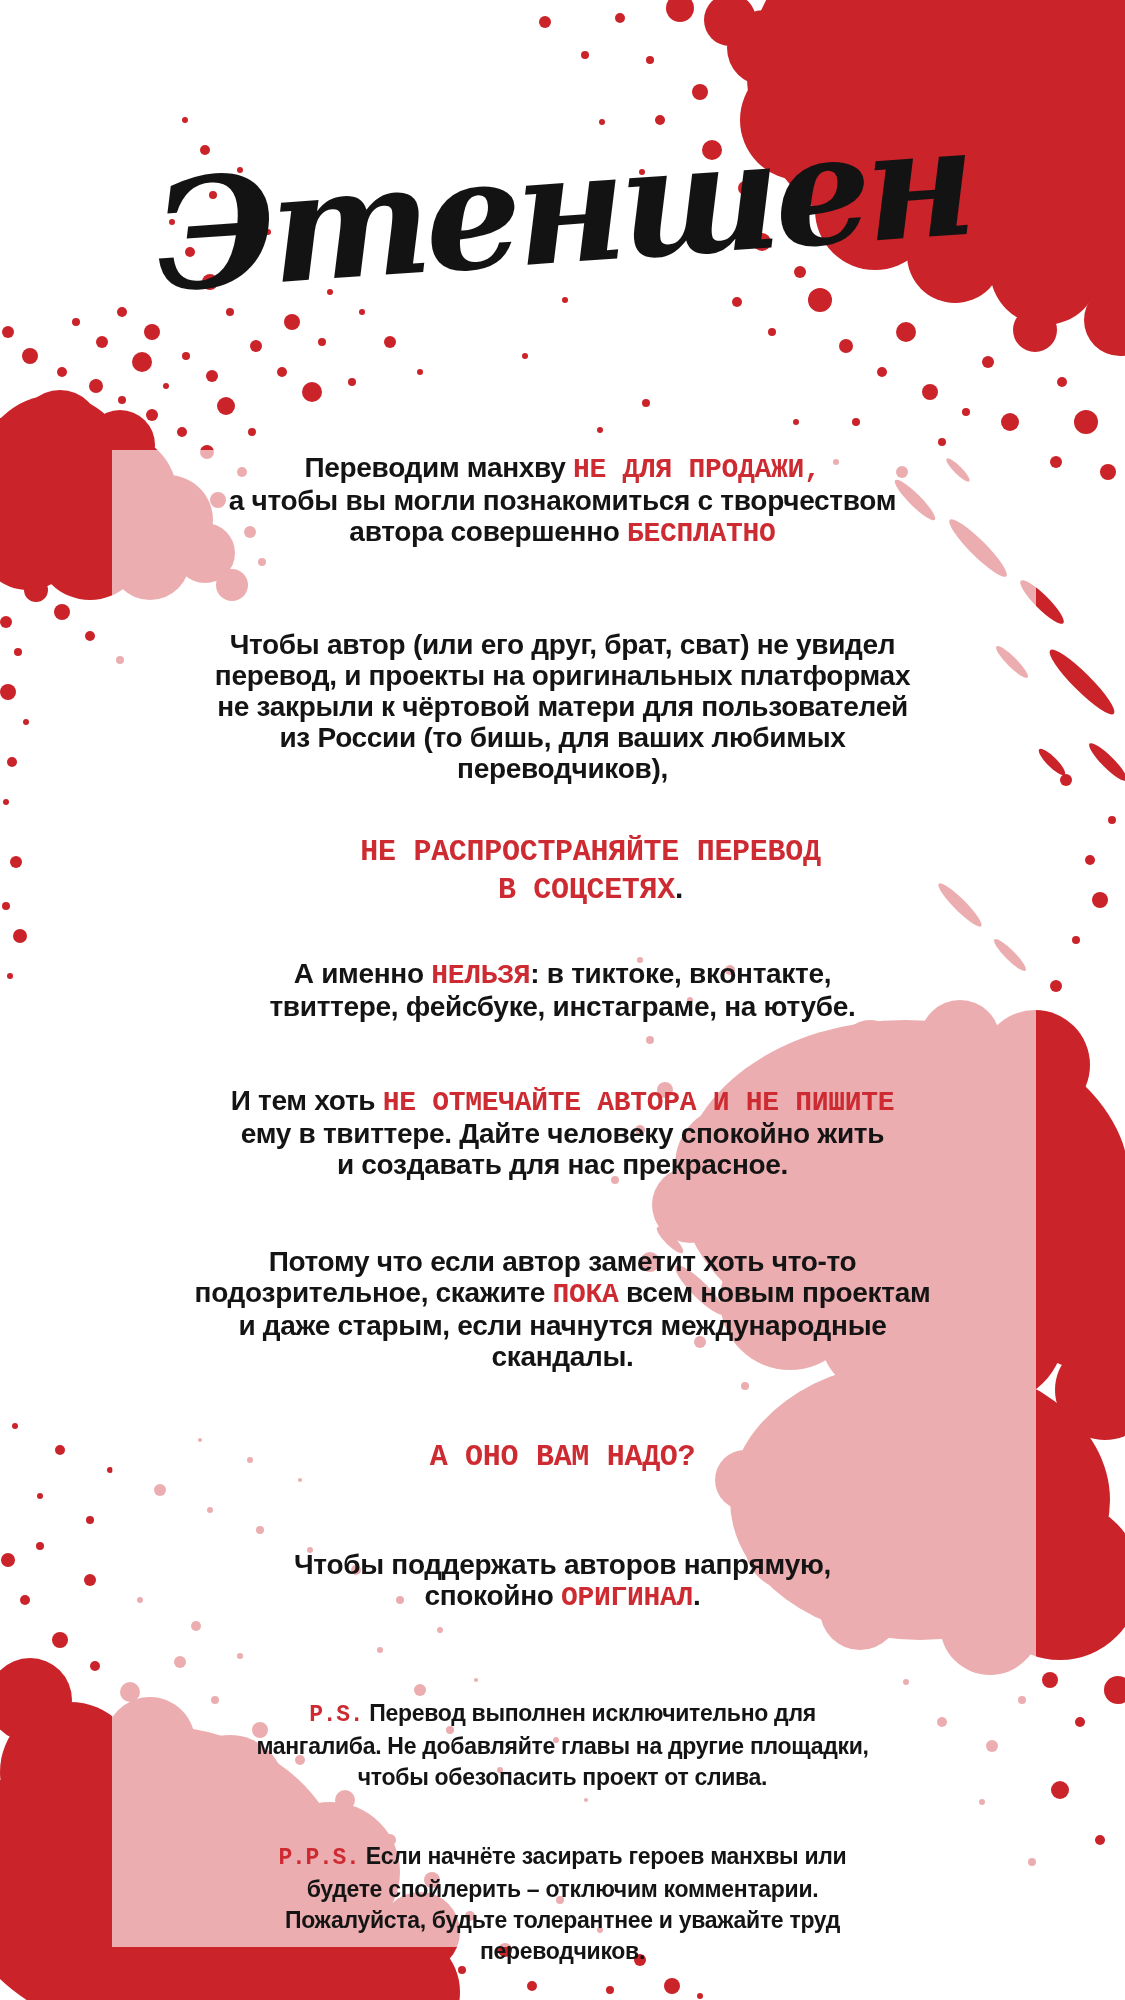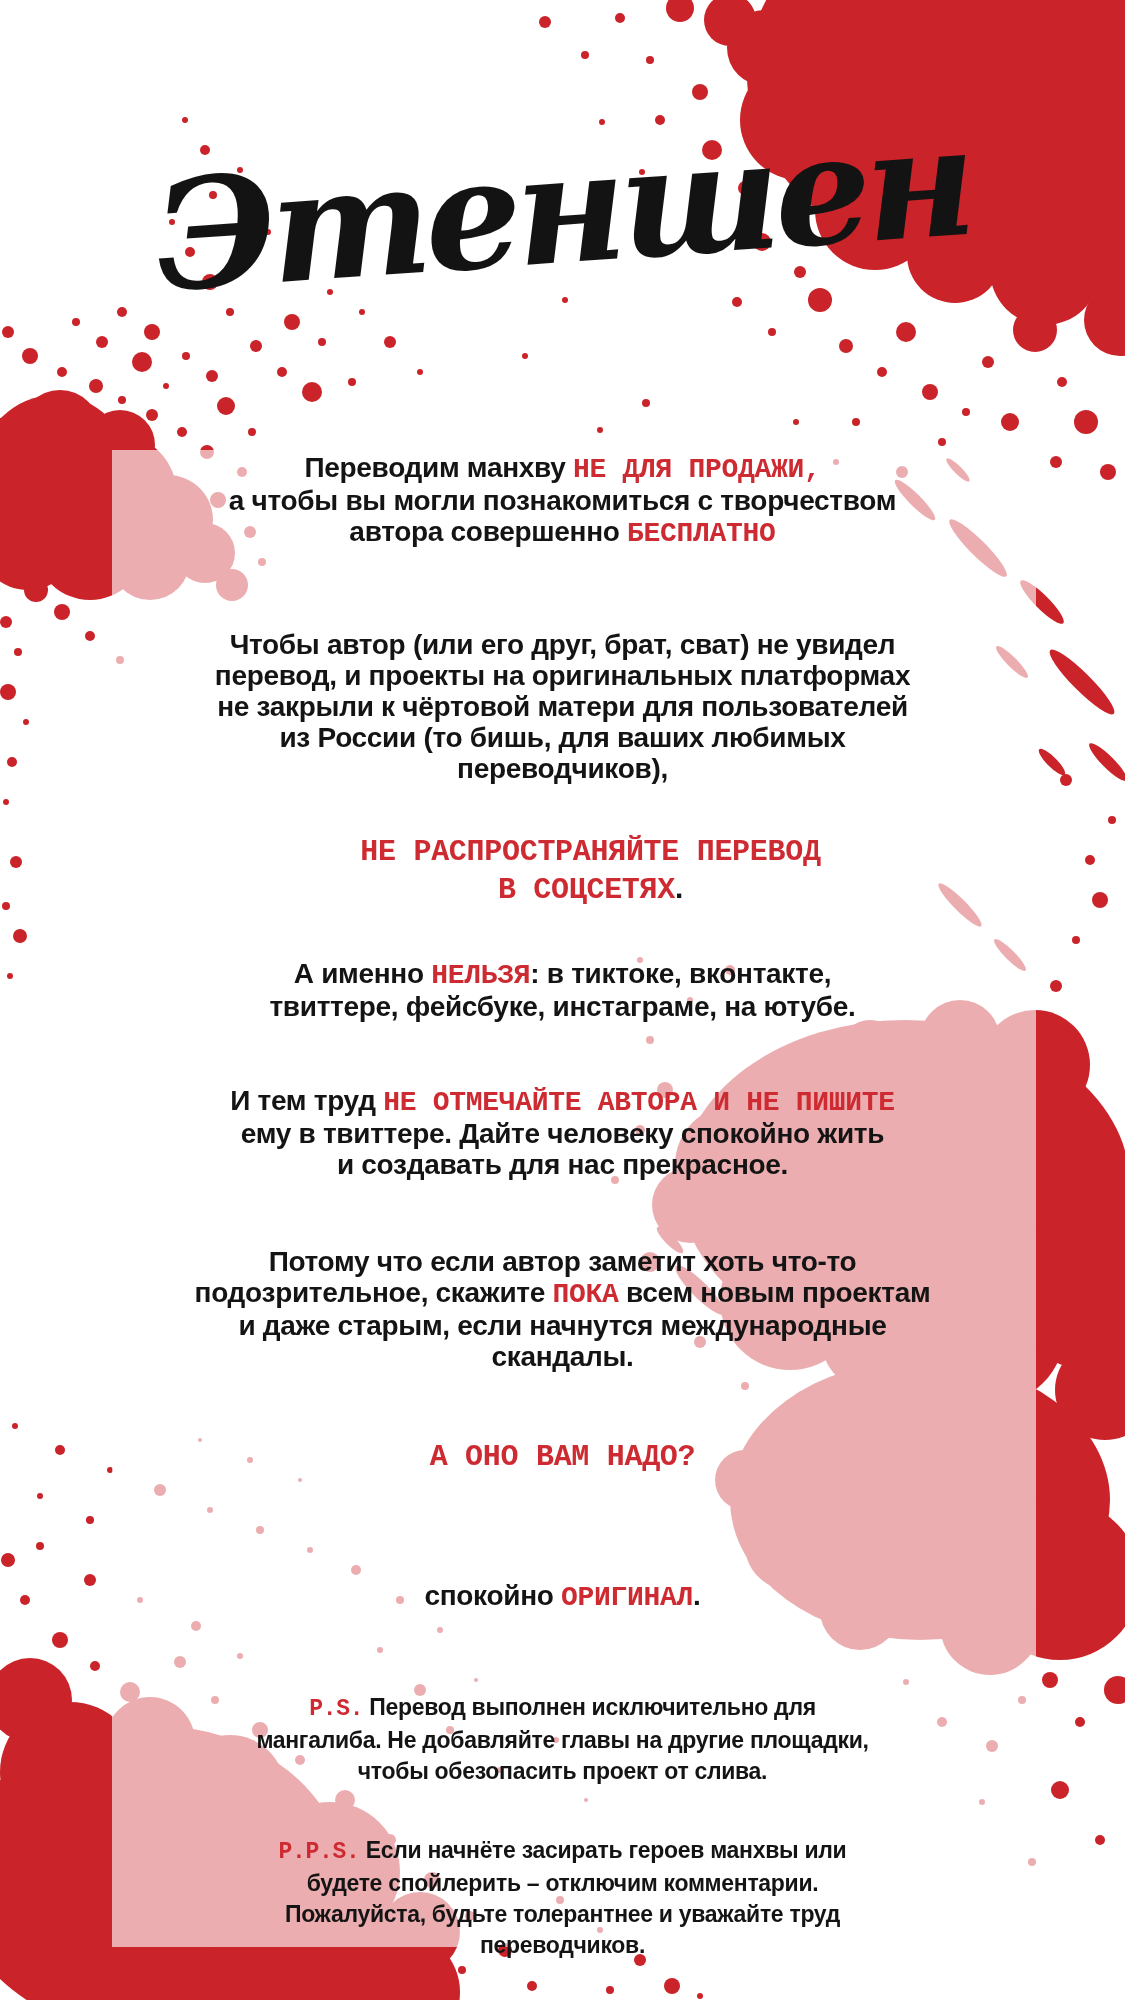--- a/index.html
+++ b/index.html
@@ -41,21 +41,21 @@
     position:absolute;left:0;width:100%;margin:0;
     text-align:center;
     color:var(--ink,#141414);
     font-weight:700;
     font-size:28px;
     line-height:31px;
     letter-spacing:-0.3px;
   }
   .blk .red{color:var(--text-red,#cd2b31);font-family:Liberation Mono, monospace;}
   .blk.heading{font-size:30px;line-height:36px;}
-  .blk.note{font-size:23px;line-height:31px;}
+  .blk.note{font-size:23px;line-height:31px;margin-top:6px;}
   .blk-p1{top:452px;}
   .blk-p2{top:629px;}
   .blk-h1{top:832px;padding-left:28px;}
   .blk-p3{top:958px;}
   .blk-p4{top:1085px;}
   .blk-p5{top:1246px;}
   .blk-h2{top:1437px;}
   .blk-p6{top:1549px;}
   .blk-ps{top:1692px;}
   .blk-pps{top:1835px;}
@@ -315,21 +315,21 @@
 
   <div class="panel"></div>
 
   <h1 class="title">Этеншен</h1>
 
   <main class="text-layer">
       <p class="blk blk-p1"><span>Переводим манхву </span><span class="red">НЕ ДЛЯ ПРОДАЖИ,</span><br><span>а чтобы вы могли познакомиться с творчеством</span><br><span>автора совершенно </span><span class="red">БЕСПЛАТНО</span></p>
       <p class="blk blk-p2"><span>Чтобы автор (или его друг, брат, сват) не увидел</span><br><span>перевод, и проекты на оригинальных платформах</span><br><span>не закрыли к чёртовой матери для пользователей</span><br><span>из России (то бишь, для ваших любимых</span><br><span>переводчиков),</span></p>
       <p class="blk blk-h1 heading"><span class="red">НЕ РАСПРОСТРАНЯЙТЕ ПЕРЕВОД</span><br><span class="red">В СОЦСЕТЯХ</span><span>.</span></p>
       <p class="blk blk-p3"><span>А именно </span><span class="red">НЕЛЬЗЯ</span><span>: в тиктоке, вконтакте,</span><br><span>твиттере, фейсбуке, инстаграме, на ютубе.</span></p>
-      <p class="blk blk-p4"><span>И тем труд </span><span class="red">НЕ ОТМЕЧАЙТЕ АВТОРА И НЕ ПИШИТЕ</span><br><span>ему в твиттере. Дайте человеку спокойно жить</span><br><span>и создавать для нас прекрасное.</span></p>
+      <p class="blk blk-p4"><span>И тем хоть </span><span class="red">НЕ ОТМЕЧАЙТЕ АВТОРА И НЕ ПИШИТЕ</span><br><span>ему в твиттере. Дайте человеку спокойно жить</span><br><span>и создавать для нас прекрасное.</span></p>
       <p class="blk blk-p5"><span>Потому что если автор заметит хоть что-то</span><br><span>подозрительное, скажите </span><span class="red">ПОКА</span><span> всем новым проектам</span><br><span>и даже старым, если начнутся международные</span><br><span>скандалы.</span></p>
       <p class="blk blk-h2 heading"><span class="red">А ОНО ВАМ НАДО?</span></p>
-      <p class="blk blk-p6"><br><span>спокойно </span><span class="red">ОРИГИНАЛ</span><span>.</span></p>
+      <p class="blk blk-p6"><span>Чтобы поддержать авторов напрямую,</span><br><span>спокойно </span><span class="red">ОРИГИНАЛ</span><span>.</span></p>
       <p class="blk blk-ps note"><span class="red">P.S.</span><span> Перевод выполнен исключительно для</span><br><span>мангалиба. Не добавляйте главы на другие площадки,</span><br><span>чтобы обезопасить проект от слива.</span></p>
       <p class="blk blk-pps note"><span class="red">P.P.S.</span><span> Если начнёте засирать героев манхвы или</span><br><span>будете спойлерить – отключим комментарии.</span><br><span>Пожалуйста, будьте толерантнее и уважайте труд</span><br><span>переводчиков.</span></p>
     </main>
 
 </div>
 
 </body></html>

